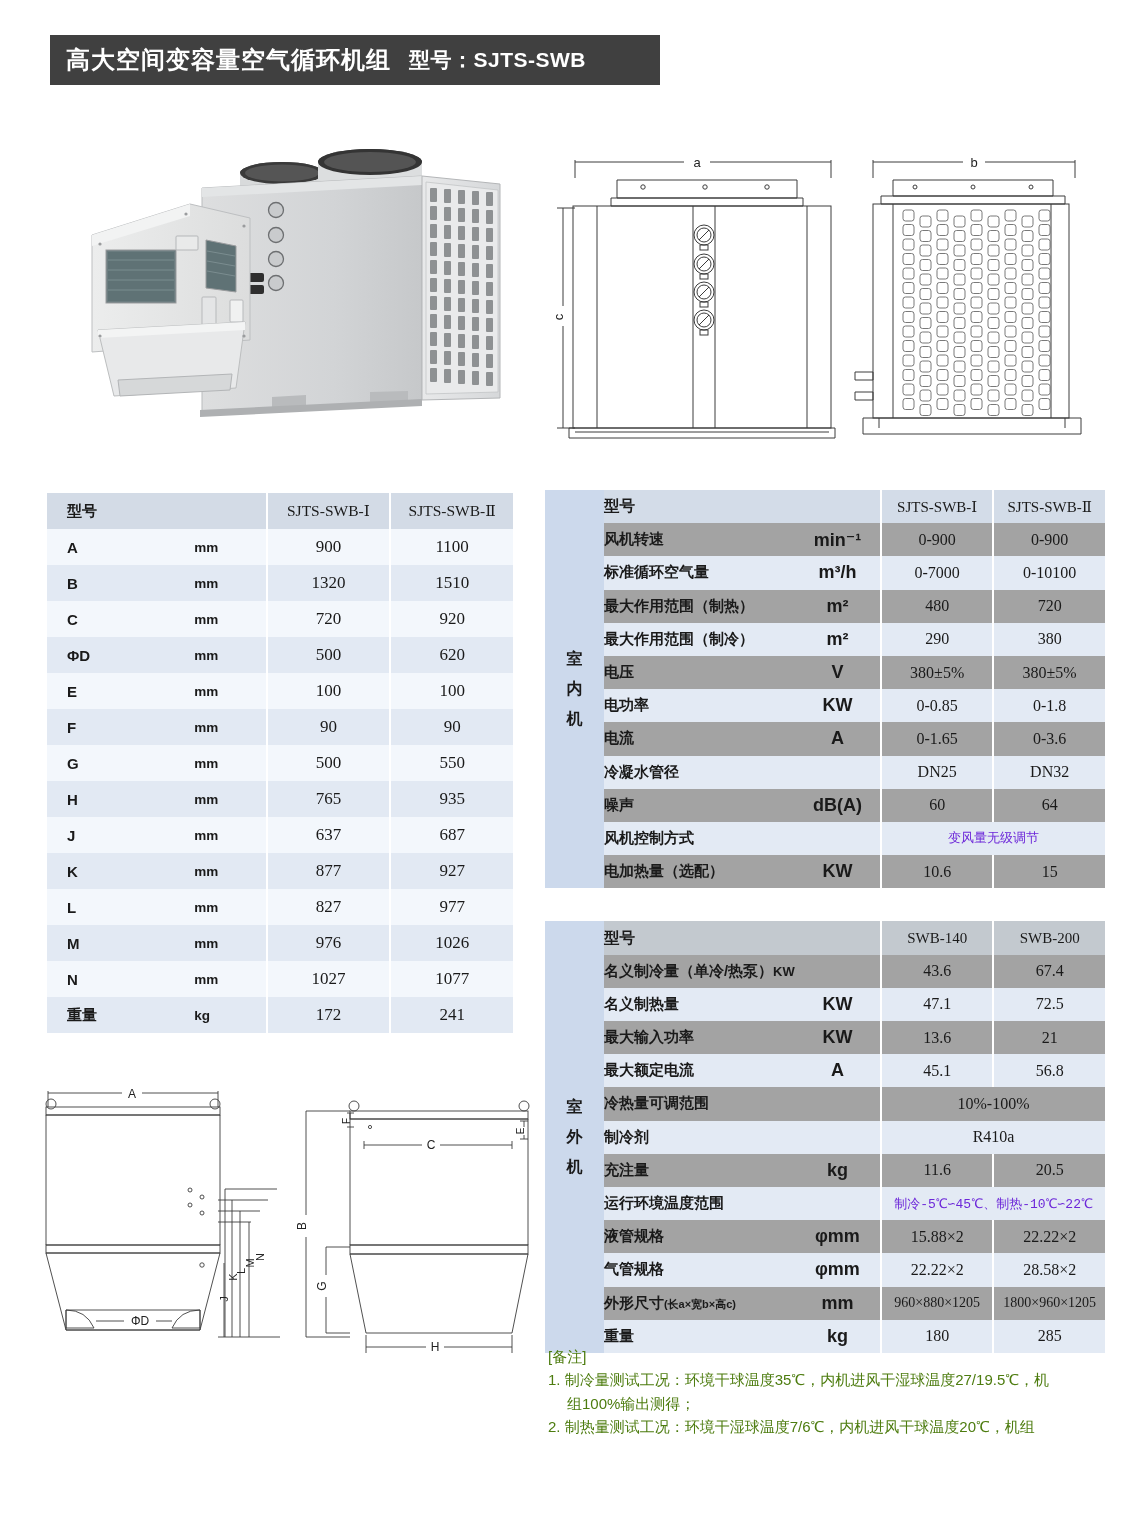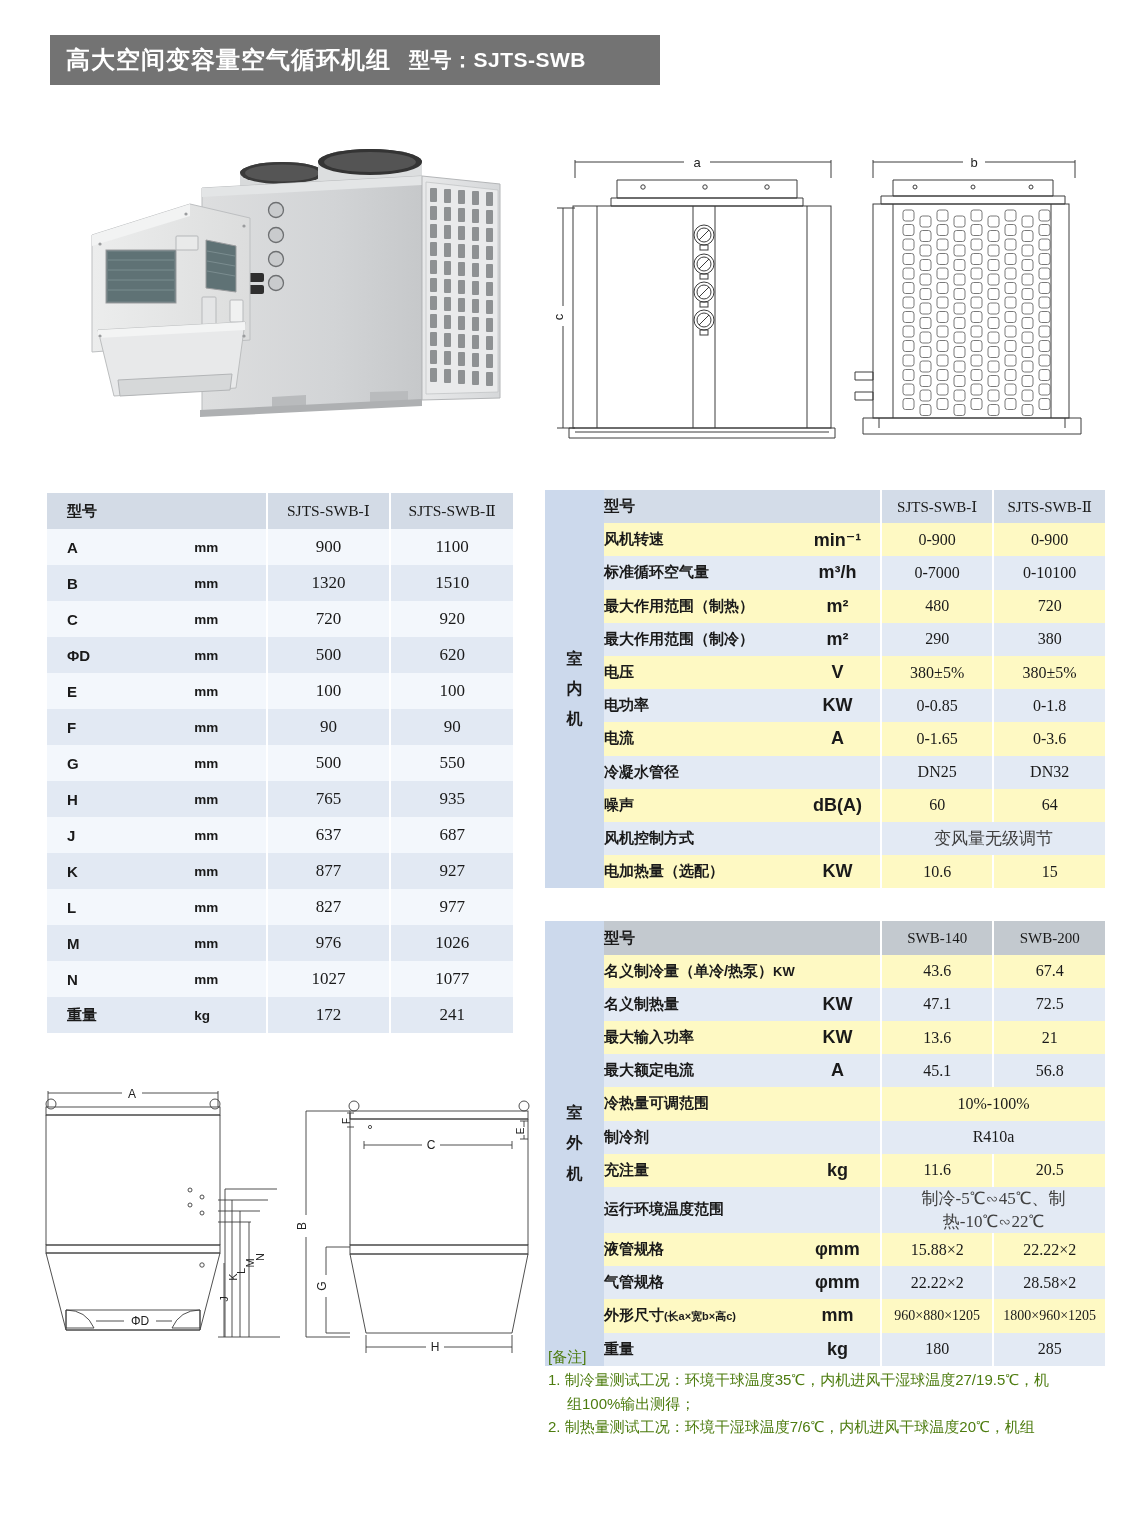--- a/index.html
+++ b/index.html
@@ -6,21 +6,21 @@
   body{
     width:1131px;height:1529px;background:#ffffff;
     font-family:"Liberation Sans","DejaVu Sans",sans-serif;
     color:#1a1a1a;position:relative;overflow:hidden;
   }
   .page{position:relative;width:1131px;height:1529px;}
 
   
   .titlebar{
     position:absolute;left:50px;top:35px;width:610px;height:50px;
-    background:#737373;color:#fff;display:flex;align-items:center;
+    background:#404040;color:#fff;display:flex;align-items:center;
     padding-left:16px;box-sizing:border-box;
   }
   .titlebar .t-main{font-size:24px;font-weight:bold;letter-spacing:1px;}
   .titlebar .t-model{font-size:21px;font-weight:bold;margin-left:18px;letter-spacing:.5px;}
 
   
   .photo{position:absolute;left:70px;top:140px;width:460px;height:310px;}
   .photo svg{display:block;}
 
   .draw-a{position:absolute;left:545px;top:140px;width:300px;height:310px;}
@@ -55,22 +55,22 @@
     width:62px;background:#ccd9ec;text-align:center;
     font-size:16px;font-weight:bold;line-height:1.9;letter-spacing:0;
     font-family:"Liberation Sans",sans-serif;
   }
   .side span{display:block;}
   .r-name{padding-left:18px;font-size:15px;font-weight:bold;white-space:nowrap;}
   .r-name .small{font-size:11px;font-weight:bold;margin-top:45px;}
   .r-unit{width:88px;font-size:18px;font-weight:bold;text-align:center;}
   .r-v{width:112px;text-align:center;font-family:"Liberation Serif","DejaVu Serif",serif;font-size:16px;}
   .r-span{text-align:center;font-family:"Liberation Serif","DejaVu Serif",serif;font-size:16px;}
-  .r-span.cn{font-family:Liberation Serif, serif;font-size:17px;color:#404040;}
-  .rtable tr.odd td.cell{background:#fef9c3;}
+  .r-span.cn{font-family:Liberation Mono, monospace;font-size:13px;color:#6d28d9;}
+  .rtable tr.odd td.cell{background:#a3a3a3;}
   .rtable tr.even td.cell{background:#e3eaf4;}
   .rtable tr.hdr1 td.cell{background:#d3dce8;}
   .rtable tr.hdr2 td.cell{background:#c3c9cf;}
   .rtable tr.hdr1 .r-name,.rtable tr.hdr2 .r-name{font-size:15.5px;}
   .rtable tr.hdr1 .r-v,.rtable tr.hdr2 .r-v{font-size:15px;}
   .vsep{border-left:2px solid #ffffff;}
   .gap{height:5px;background:#ffffff;}
 
   
   .notes{

